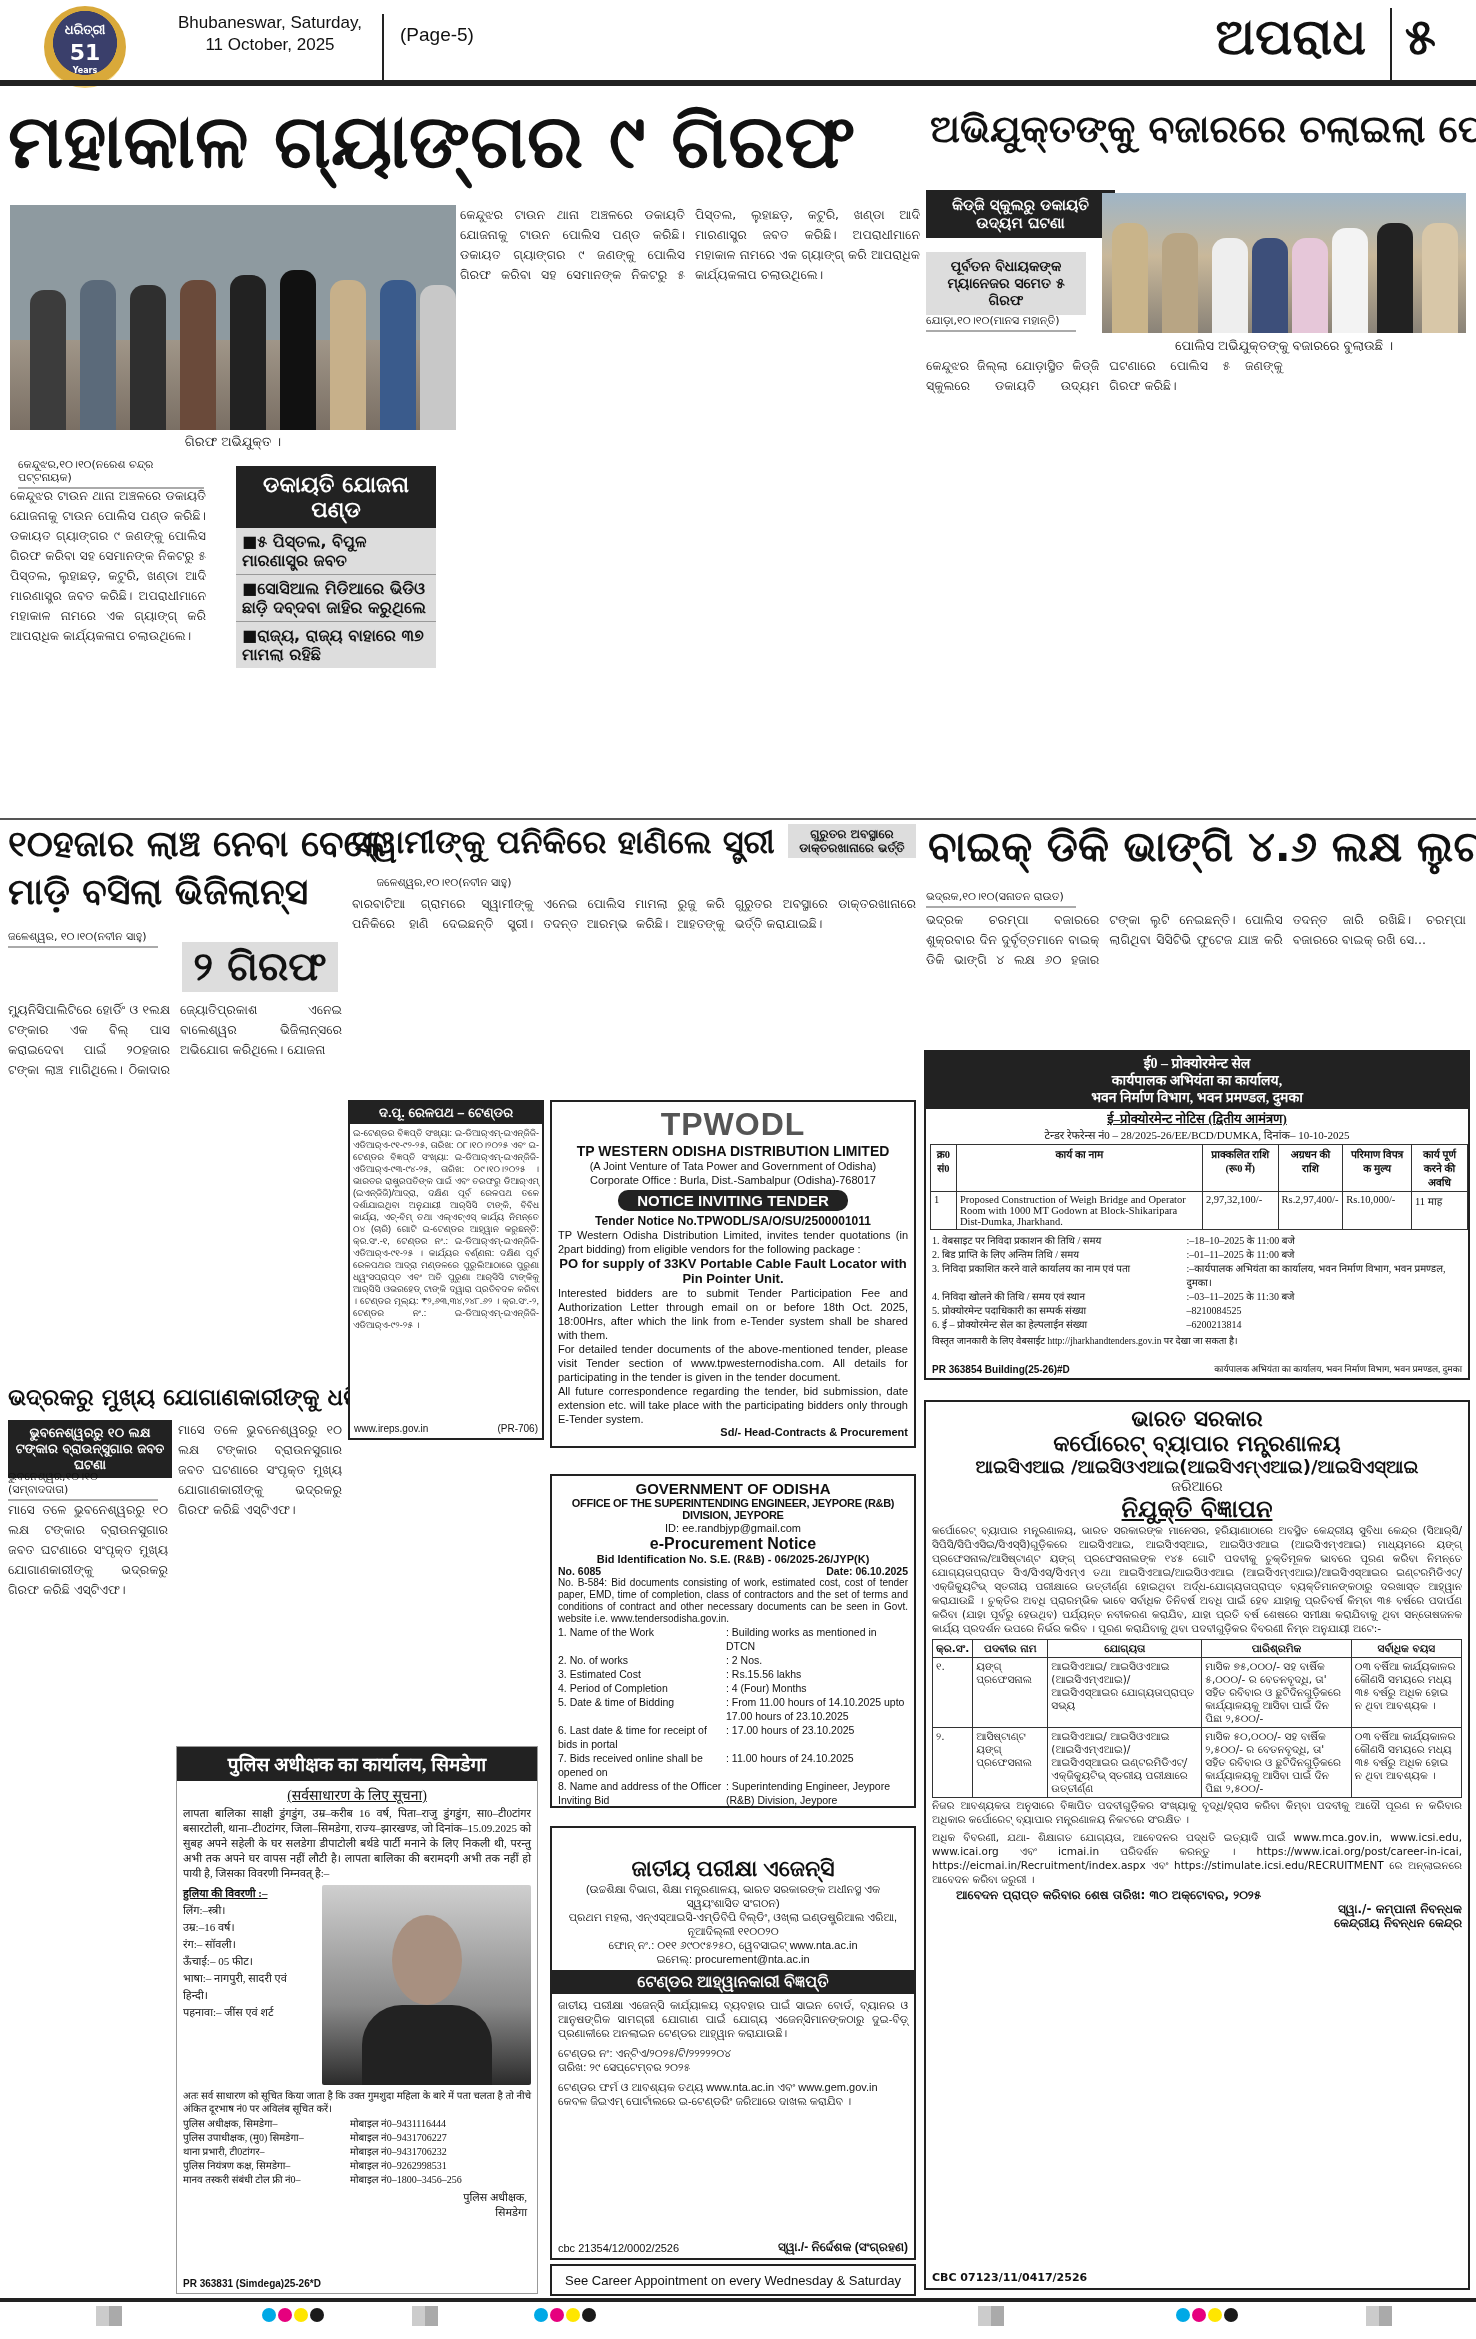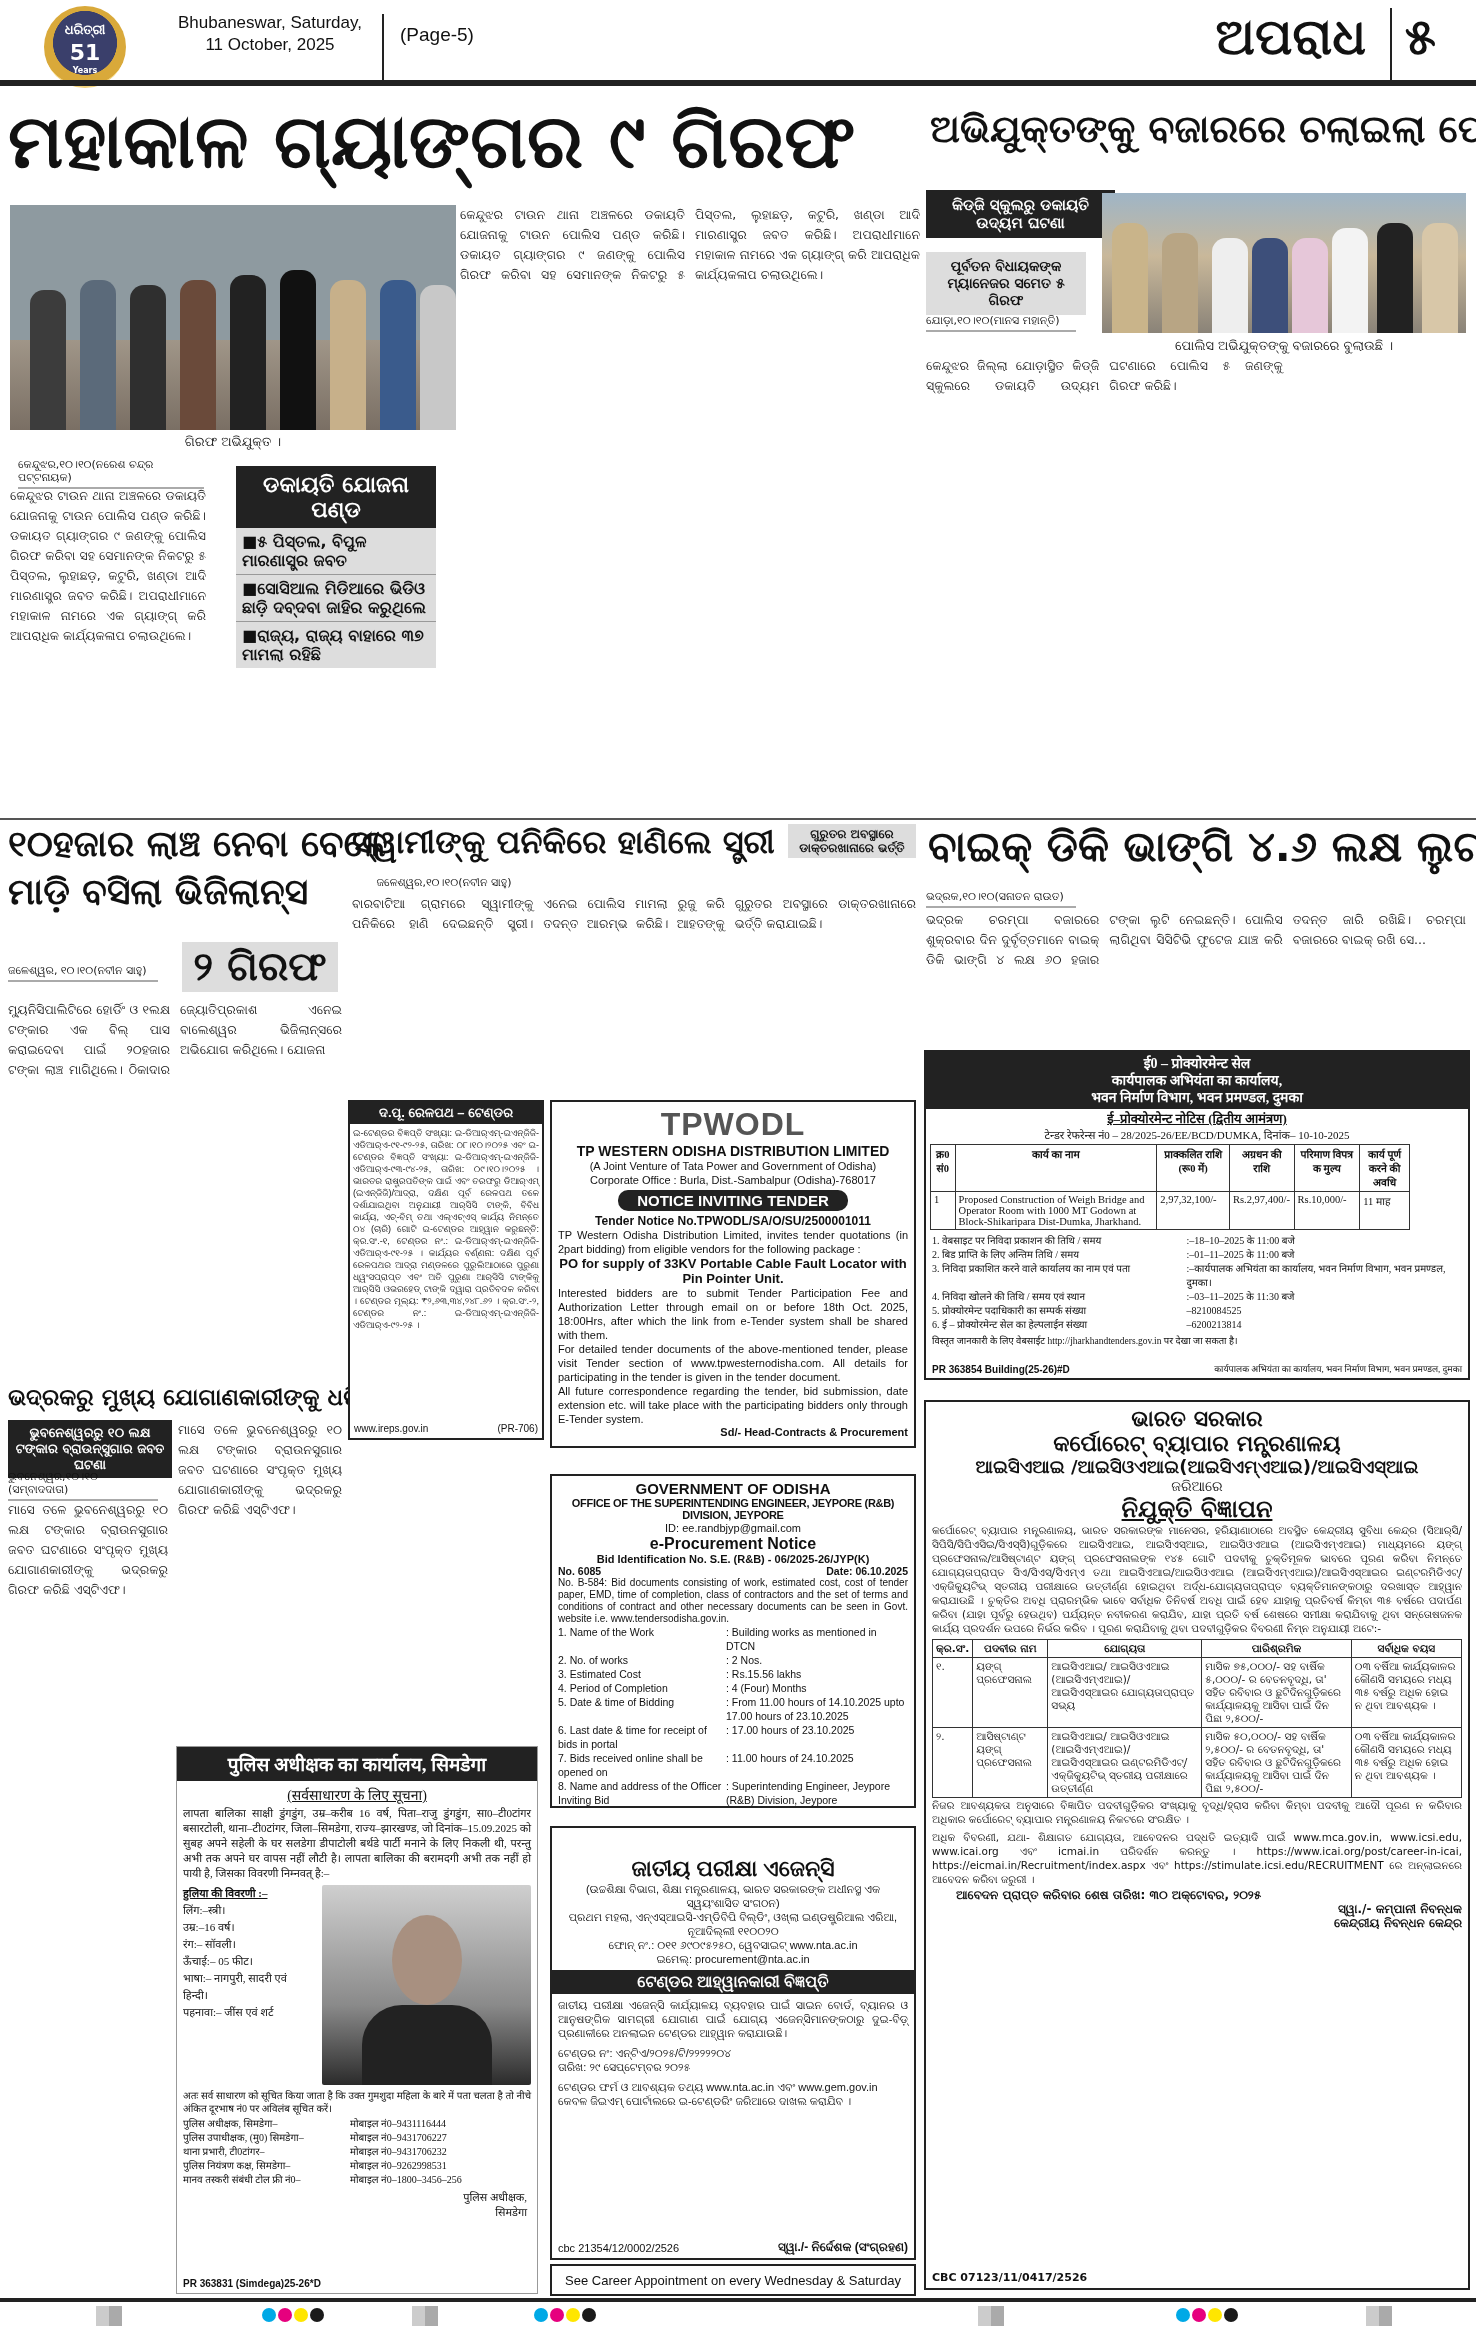--- a/index.html
+++ b/index.html
@@ -94,21 +94,21 @@
   <div class="person" style="left:275px;height:110px;background:#222;"></div>
   <div class="person" style="left:320px;height:110px;background:#d8c7a8;"></div>
 </div>
 <div class="abs caption" style="left:1102px;top:338px;width:364px;">ପୋଲିସ ଅଭିଯୁକ୍ତଙ୍କୁ ବଜାରରେ ବୁଲାଉଛି ।</div>
 <div class="abs body-text" style="left:926px;top:356px;width:540px;height:460px;column-count:3;column-gap:10px;overflow:hidden;">କେନ୍ଦୁଝର ଜିଲ୍ଲା ଯୋଡ଼ାସ୍ଥିତ କିଡ୍‌ଜି ସ୍କୁଲରେ ଡକାୟତି ଉଦ୍ୟମ ଘଟଣାରେ ପୋଲିସ ୫ ଜଣଙ୍କୁ ଗିରଫ କରିଛି।</div>
 
 <div class="rule" style="left:0;top:818px;width:1476px;height:2px;background:#555;"></div>
 
 <div class="abs headline" style="left:8px;top:826px;font-size:36px;">୧୦ହଜାର ଲାଞ୍ଚ ନେବା ବେଳେ</div>
 <div class="abs headline" style="left:8px;top:874px;font-size:36px;">ମାଡ଼ି ବସିଲା ଭିଜିଲାନ୍ସ</div>
-<div class="abs dateline" style="left:8px;top:964px;width:150px;font-size:11px;">ଜଳେଶ୍ୱର, ୧୦।୧୦(ନବୀନ ସାହୁ)</div>
+<div class="abs dateline" style="left:8px;top:930px;width:150px;font-size:11px;">ଜଳେଶ୍ୱର, ୧୦।୧୦(ନବୀନ ସାହୁ)</div>
 <div class="abs graybox headline" style="left:182px;top:942px;width:156px;height:50px;font-size:40px;text-align:center;padding-top:4px;">୨ ଗିରଫ</div>
 <div class="abs body-text" style="left:8px;top:1000px;width:334px;height:380px;column-count:2;column-gap:10px;overflow:hidden;">ମ୍ୟୁନିସିପାଲିଟିରେ ହୋର୍ଡିଂ ଓ ୧ଲକ୍ଷ ଟଙ୍କାର ଏକ ବିଲ୍ ପାସ କରାଇଦେବା ପାଇଁ ୨୦ହଜାର ଟଙ୍କା ଲାଞ୍ଚ ମାଗିଥିଲେ। ଠିକାଦାର ଜ୍ୟୋତିପ୍ରକାଶ ଏନେଇ ବାଲେଶ୍ୱର ଭିଜିଲାନ୍ସରେ ଅଭିଯୋଗ କରିଥିଲେ। ଯୋଜନା</div>
 
 <div class="abs headline" style="left:8px;top:1386px;font-size:23px;">ଭଦ୍ରକରୁ ମୁଖ୍ୟ ଯୋଗାଣକାରୀଙ୍କୁ ଧରିଲା ଏସ୍‌ଟିଏଫ</div>
 <div class="abs boxhead" style="left:8px;top:1420px;width:164px;font-size:13px;padding:5px;">ଭୁବନେଶ୍ୱରରୁ ୧୦ ଲକ୍ଷ ଟଙ୍କାର ବ୍ରାଉନ୍‌ସୁଗାର ଜବତ ଘଟଣା</div>
 <div class="abs dateline" style="left:8px;top:1470px;width:150px;font-size:11px;">ଭୁବନେଶ୍ୱର,୧୦।୧୦ (ସମ୍ବାଦଦାତା)</div>
 <div class="abs body-text" style="left:8px;top:1500px;width:160px;height:790px;overflow:hidden;">ମାସେ ତଳେ ଭୁବନେଶ୍ୱରରୁ ୧୦ ଲକ୍ଷ ଟଙ୍କାର ବ୍ରାଉନସୁଗାର ଜବତ ଘଟଣାରେ ସଂପୃକ୍ତ ମୁଖ୍ୟ ଯୋଗାଣକାରୀଙ୍କୁ ଭଦ୍ରକରୁ ଗିରଫ କରିଛି ଏସ୍‌ଟିଏଫ।</div>
 <div class="abs body-text" style="left:178px;top:1420px;width:164px;height:300px;overflow:hidden;">ମାସେ ତଳେ ଭୁବନେଶ୍ୱରରୁ ୧୦ ଲକ୍ଷ ଟଙ୍କାର ବ୍ରାଉନସୁଗାର ଜବତ ଘଟଣାରେ ସଂପୃକ୍ତ ମୁଖ୍ୟ ଯୋଗାଣକାରୀଙ୍କୁ ଭଦ୍ରକରୁ ଗିରଫ କରିଛି ଏସ୍‌ଟିଏଫ।</div>
 
 <div class="abs headline" style="left:352px;top:826px;font-size:32px;">ସ୍ୱାମୀଙ୍କୁ ପନିକିରେ ହାଣିଲେ ସ୍ତ୍ରୀ</div>
@@ -260,21 +260,21 @@
 </div>
 
 <div class="abs ad-box" style="left:924px;top:1050px;width:546px;height:330px;overflow:hidden;padding:0;font-family:'Liberation Serif',serif;">
   <div class="boxhead" style="font-size:14px;padding:3px;line-height:17px;">
     <div>ई0 – प्रोक्योरमेन्ट सेल</div>
     <div>कार्यपालक अभियंता का कार्यालय,</div>
     <div>भवन निर्माण विभाग, भवन प्रमण्डल, दुमका</div>
   </div>
   <div class="ad-center" style="font-size:13px;font-weight:bold;text-decoration:underline;">ई–प्रोक्योरमेन्ट नोटिस (द्वितीय आमंत्रण)</div>
   <div class="ad-center" style="font-size:11px;">टेन्डर रेफरेन्स नं0 – 28/2025-26/EE/BCD/DUMKA, दिनांक– 10-10-2025</div>
-  <table class="t" style="margin:2px 4px;width:480px;">
+  <table class="t" style="margin:2px 4px;width:538px;">
     <thead>
         <tr id="dumka-head">
           <th>क्र0 सं0</th>
           <th>कार्य का नाम</th>
           <th>प्राक्कलित राशि (रू0 में)</th>
           <th>अग्रधन की राशि</th>
           <th>परिमाण विपत्र क मुल्य</th>
           <th>कार्य पूर्ण करने की अवधि</th>
         </tr>
       </thead>

